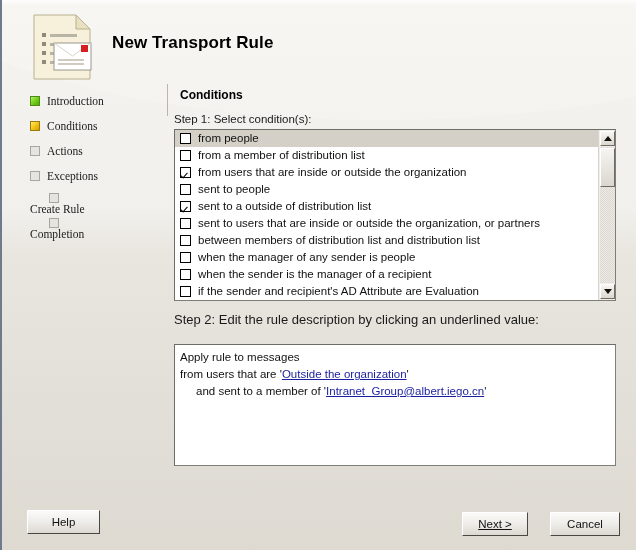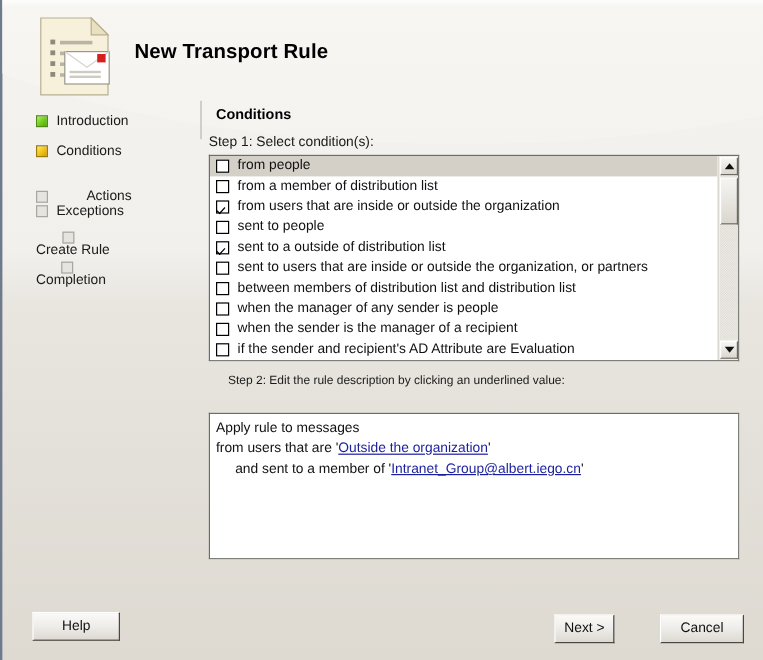--- a/index.html
+++ b/index.html
@@ -66,21 +66,21 @@
     font-weight: bold;
     letter-spacing: 0.1px;
     color: #000;
     white-space: nowrap;
   }
 
   
   #sidebar {
     position: absolute;
     left: 0; top: 86px;
-    width: 166px; height: 400px;
+    width: 166px; height: 400px; font-family: Liberation Serif, serif;
   }
   .nav-item {
     position: absolute;
     left: 28px;
     height: 16px;
     display: flex;
     align-items: center;
     white-space: nowrap;
   }
   .nav-box {
@@ -251,23 +251,22 @@
     background: linear-gradient(180deg, #f5f4f1, #dbd7cf);
     border: 1px solid #ffffff;
     border-right-color: #6e6b64;
     border-bottom-color: #6e6b64;
   }
 
   
   #step2-label {
     position: absolute;
     left: 2px; top: 226px;
-    font-size: 10px;
+    font-size: 13px;
     color: #1a1a1a;
-    margin-left: 16px;
   }
   #desc-box {
     position: absolute;
     left: 2px; top: 258px;
     width: 442px; height: 122px;
     box-sizing: border-box;
     border: 1px solid #7f7f79;
     border-top-color: #6d6d67;
     border-left-color: #6d6d67;
     background: #ffffff;
@@ -299,21 +298,21 @@
     font-size: 11.5px;
     color: #111;
     display: flex;
     align-items: center;
     justify-content: center;
     padding: 0;
     cursor: default;
   }
   #btn-help   { left: 25px;  top: 510px; width: 73px; }
   #btn-back   { left: 380px; top: 512px; width: 70px; }
-  #btn-next   { left: 460px; top: 512px; width: 50px; }
+  #btn-next   { left: 460px; top: 512px; width: 66px; text-decoration: underline; }
   #btn-cancel { left: 548px; top: 512px; width: 70px; }
 </style>
 </head>
 <body>
 
 <div id="wizard">
   <div id="sheen"></div>
   <div id="sheen2"></div>
 
   <div id="header">
@@ -349,21 +348,21 @@
 
   <div id="sidebar">
     <div class="nav-item" style="top:7px;">
       <span class="nav-box done"></span>
       <span class="nav-label">Introduction</span>
     </div>
     <div class="nav-item" style="top:32px;">
       <span class="nav-box current"></span>
       <span class="nav-label">Conditions</span>
     </div>
-    <div class="nav-item" style="top:70px;gap:25px;">
+    <div class="nav-item" style="top:57px;">
       <span class="nav-box"></span>
       <span class="nav-label">Actions</span>
     </div>
     <div class="nav-item" style="top:82px;">
       <span class="nav-box"></span>
       <span class="nav-label">Exceptions</span>
     </div>
     <div class="nav-item" style="top:107px;flex-direction:column;">
       <span class="nav-box"></span>
       <span class="nav-label">Create Rule</span>

